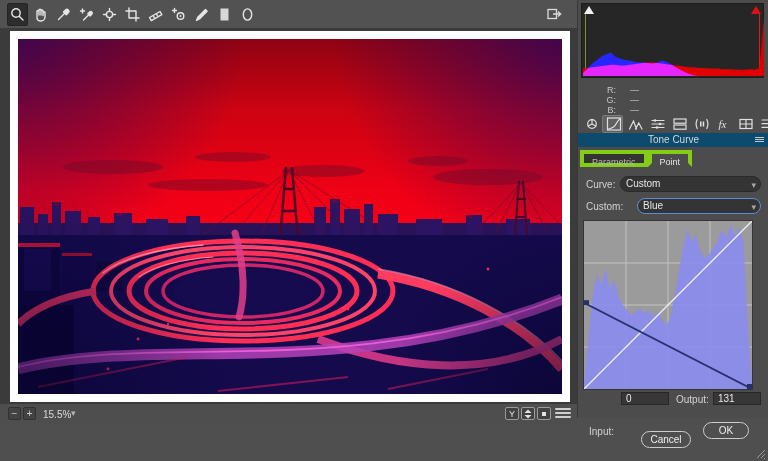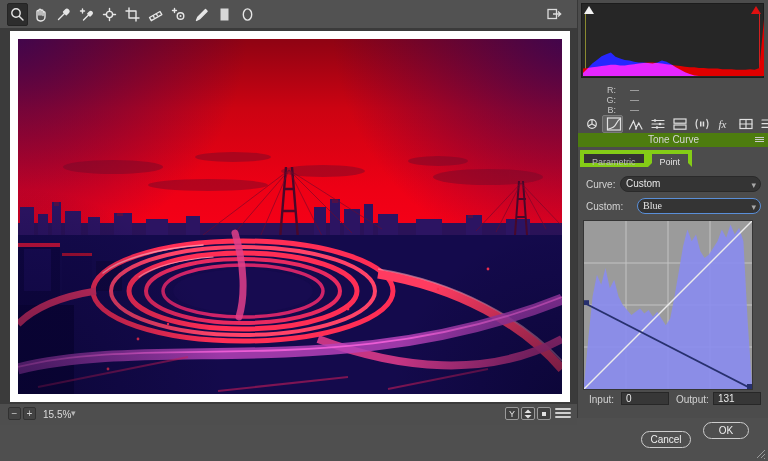--- a/index.html
+++ b/index.html
@@ -46,21 +46,21 @@
   .edge.l{left:3px;background:#8a8a30;}
   .edge.r{right:3px;background:#d22020;}
   .rgbrows{position:absolute;left:0;top:85px;font-size:9px;color:#c6c6c6;}
   .rgbrow{height:10px;line-height:10px;}
   .rgbrow .lb{display:inline-block;width:24px;margin-left:14px;text-align:right;}
   .rgbrow .vl{display:inline-block;margin-left:14px;}
   .ptabs{position:absolute;left:2px;top:115px;height:18px;display:flex;gap:1px;align-items:center;}
   .ptab{width:19px;height:16px;display:flex;align-items:center;justify-content:flex-end;
         border:1px solid transparent;border-radius:2px;}
   .ptab.sel{background:#616161;border-color:#7b7b7b;}
-  .phead{position:absolute;left:0;top:133px;width:191px;height:14px;background:#4d7c0f;
+  .phead{position:absolute;left:0;top:133px;width:191px;height:14px;background:#0c4a6e;
          font-size:10px;line-height:14px;text-align:center;color:#d6d6d6;}
   .phead-menu{position:absolute;right:5px;top:4px;width:9px;display:flex;flex-direction:column;gap:1px;}
   .phead-menu span{height:1px;background:#c9c9c9;}
   .tctabs{position:absolute;left:2px;top:150px;height:17px;display:flex;font-size:9px;}
   .tctab{padding:0 8px;height:17px;line-height:17px;border:4px solid #84cc16;box-sizing:border-box;}
   .tctab.inactive{background:#333333;color:#b9b9b9;}
   .tctab.active{background:#4c4c4c;color:#e4e4e4;border-bottom-color:#4c4c4c;}
   .rowlab{position:absolute;font-size:10px;color:#d2d2d2;}
   .dd{position:absolute;height:16px;background:#343434;border:1px solid #2a2a2a;box-sizing:border-box;
       font-size:10px;line-height:14px;color:#e6e6e6;padding-left:5px;border-radius:8px;}
@@ -434,21 +434,21 @@
       <div class="tctab active">Point</div>
     </div>
 
     <div class="rowlab" style="left:8px;top:179px;">Curve:</div>
     <div class="dd" style="left:42px;top:176px;width:141px;">
       <span>Custom</span>
       <span class="chev">▾</span>
     </div>
 
     <div class="rowlab" style="left:8px;top:201px;">Custom:</div>
-    <div class="dd focus" style="left:59px;top:198px;width:124px;font-family:Liberation Serif, serif;">
+    <div class="dd focus" style="left:59px;top:198px;width:124px;">
       <span>Blue</span>
       <span class="chev">▾</span>
     </div>
 
     <div class="curvebox">
       <svg id="curve-svg" width="168" height="168">
           <line x1="42.0" y1="0" x2="42.0" y2="168" stroke="#c3c3c3" stroke-width="1"></line>
           <line x1="0" y1="42.0" x2="168" y2="42.0" stroke="#c3c3c3" stroke-width="1"></line>
           <line x1="84.0" y1="0" x2="84.0" y2="168" stroke="#c3c3c3" stroke-width="1"></line>
           <line x1="0" y1="84.0" x2="168" y2="84.0" stroke="#c3c3c3" stroke-width="1"></line>
@@ -456,21 +456,21 @@
           <line x1="0" y1="126.0" x2="168" y2="126.0" stroke="#c3c3c3" stroke-width="1"></line>
           <polygon points="0,168 0.0,164.6 4.3,117.6 8.6,75.6 12.9,53.8 17.2,63.8 21.5,47.0 25.8,67.2 30.2,58.8 34.5,75.6 38.8,84.0 43.1,89.0 47.4,94.1 51.7,90.7 56.0,87.4 60.3,92.4 64.6,89.0 68.9,95.8 73.2,90.7 77.5,97.4 81.8,104.2 86.2,97.4 90.5,75.6 94.8,50.4 99.1,25.2 103.4,8.4 107.7,20.2 112.0,13.4 116.3,30.2 120.6,37.0 124.9,33.6 129.2,26.9 133.5,20.2 137.8,8.4 142.2,16.8 146.5,3.4 150.8,13.4 155.1,6.7 159.4,20.2 163.7,100.8 168.0,164.6 168,168" fill="#8a8cf0" opacity="0.9"></polygon>
           <line x1="0" y1="168" x2="168" y2="0" stroke="#ececec" stroke-width="1.4"></line>
           <polyline points="0.0,81.7 168.0,168.0" fill="none" stroke="#27306e" stroke-width="1.8"></polyline>
           <rect x="0.0" y="79.2" width="5" height="5" fill="#27306e"></rect>
           <rect x="163.0" y="163.0" width="5" height="5" fill="#27306e"></rect>
         </svg>
     </div>
 
     <div class="iorow">
-      <span style="position:absolute;left:11px;">Input:</span>
+      <span style="position:absolute;left:11px;margin-top:32px;">Input:</span>
       <div class="iofield" style="left:43px;">0</div>
       <span style="position:absolute;left:98px;">Output:</span>
       <div class="iofield" style="left:135px;">131</div>
     </div>
   </div>
 
   <div class="dlgbtn" style="left:641px;top:431px;width:50px;">Cancel</div>
   <div class="dlgbtn" style="left:703px;top:422px;width:46px;">OK</div>
 
   <svg class="grip" width="10" height="10">

